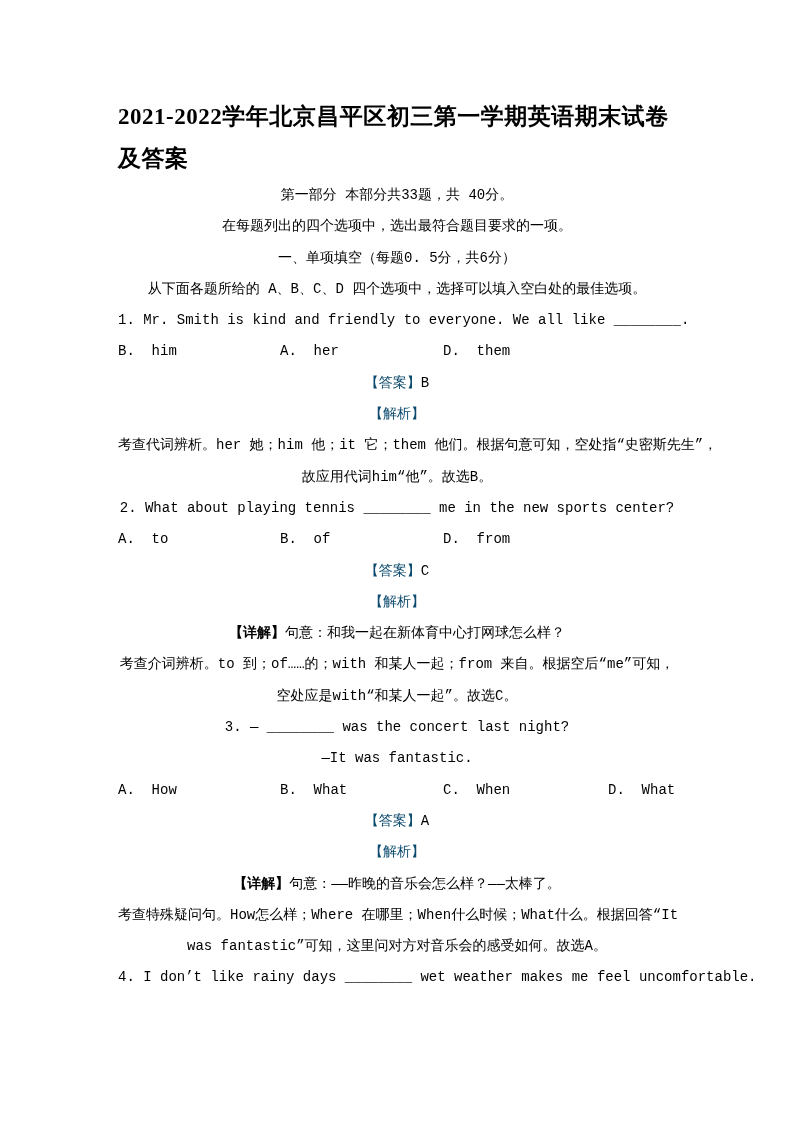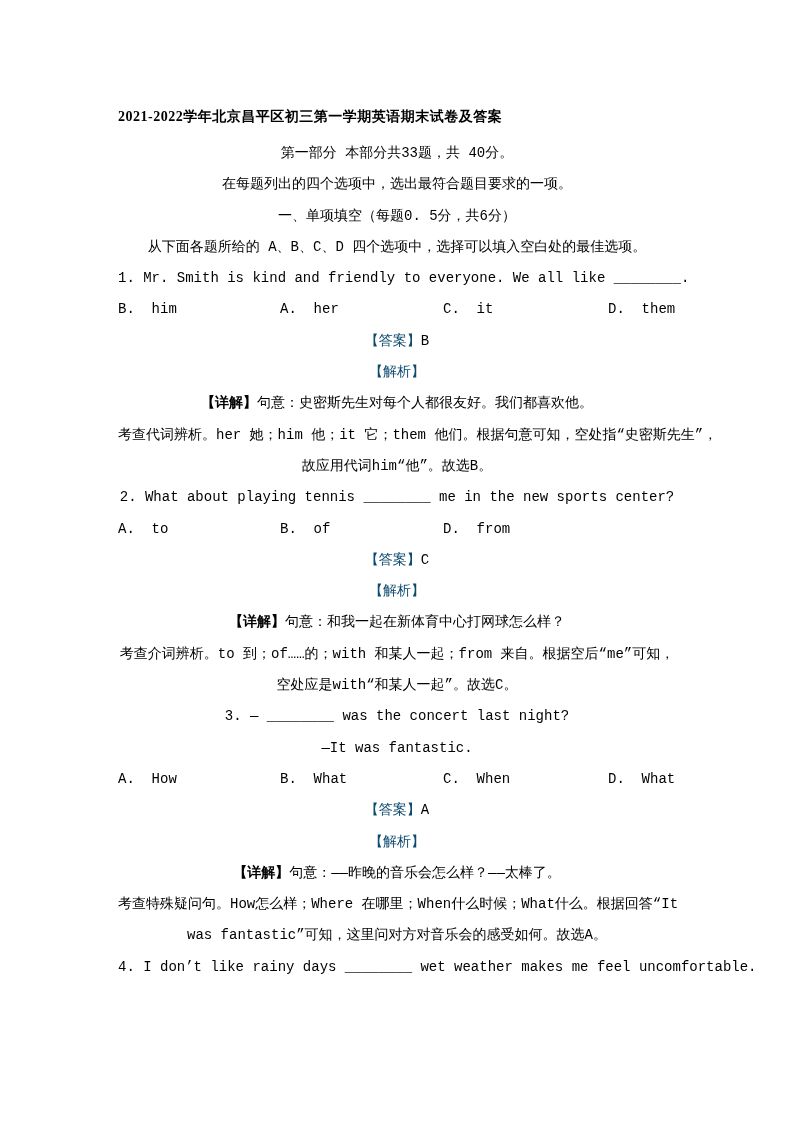--- a/index.html
+++ b/index.html
@@ -16,21 +16,21 @@
     box-sizing: border-box;
     padding: 96px 118px 0 118px;
     overflow: hidden;
     font-family: "Liberation Mono", "DejaVu Sans Mono", monospace;
     color: #000000;
     font-size: 14px;
   }
   .doc-title {
     font-family: "Liberation Serif", "DejaVu Serif", serif;
     font-weight: bold;
-    font-size: 14px;
+    font-size: 23px;
     line-height: 42px;
     letter-spacing: 0.5px;
     margin: 0 0 0 0;
     white-space: normal;
     color: #000000;
   }
   .line {
     display: block;
     height: 31.3px;
     line-height: 31.3px;
@@ -69,26 +69,24 @@
 
   <p class="line">一、单项填空（每题0. 5分，共6分）</p>
 
   <p class="line">从下面各题所给的 A、B、C、D 四个选项中，选择可以填入空白处的最佳选项。</p>
 
   <div>
     <p class="line">1. Mr. Smith is kind and friendly to everyone. We all like ________.</p>
     <div class="options-row">
       <span>B.  him</span>
       <span>A.  her</span>
-      <span>C.  it</span>
       <span>D.  them</span>
     </div>
     <p class="line"><span class="blue">【答案】</span><span>B</span></p>
     <p class="line"><span class="blue">【解析】</span></p>
-    <p class="line"><span class="bold">【详解】</span><span>句意：史密斯先生对每个人都很友好。我们都喜欢他。</span></p>
     <p class="line">考查代词辨析。her 她；him 他；it 它；them 他们。根据句意可知，空处指“史密斯先生”，</p>
     <p class="line">故应用代词him“他”。故选B。</p>
   </div>
 
   <div>
     <p class="line">2. What about playing tennis ________ me in the new sports center?</p>
     <div class="options-row">
       <span>A.  to</span>
       <span>B.  of</span>
       <span>D.  from</span>

